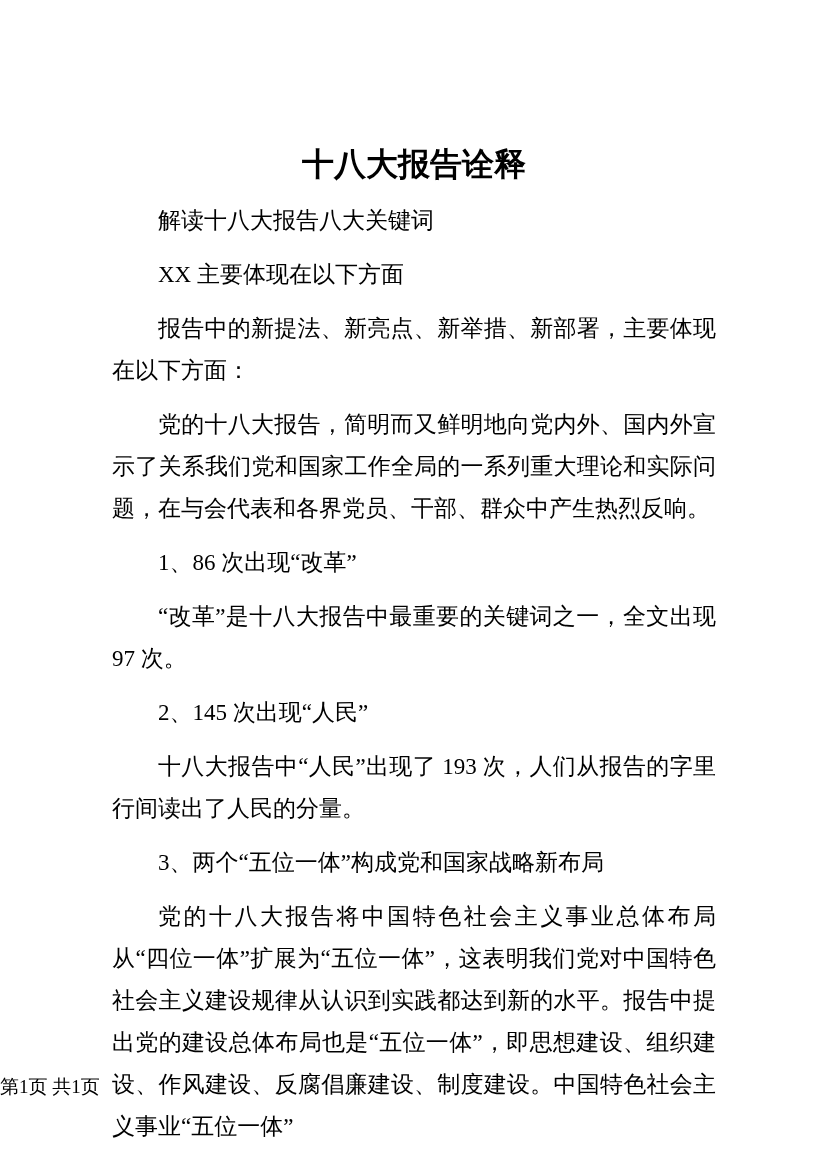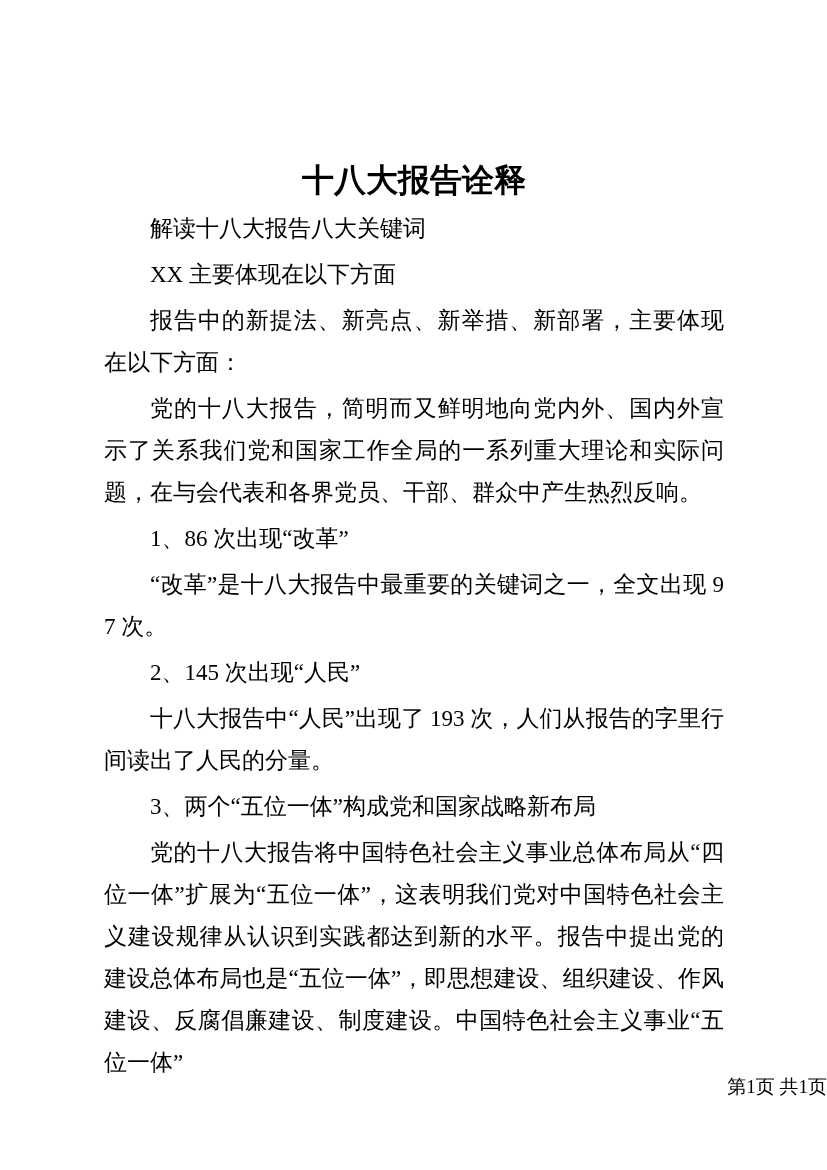--- a/index.html
+++ b/index.html
@@ -17,48 +17,48 @@
     width: 827px;
     height: 1170px;
     background: #ffffff;
     color: #000000;
     font-family: "Liberation Serif", "DejaVu Serif", serif;
     overflow: hidden;
   }
   .content {
     position: absolute;
     left: 100px;
-    top: 156px;
+    top: 140px;
     width: 628px;
   }
   .doc-title {
     margin: 0;
     padding: 0;
     font-size: 32px;
     line-height: 48px;
     font-weight: bold;
     text-align: center;
     text-indent: 0;
   }
   .para {
-    margin: 4px;
+    margin: 12px;
     padding: 0;
     font-size: 23px;
     line-height: 42px;
     font-weight: normal;
     text-align: justify;
     text-indent: 2em;
     word-break: break-all;
   }
   .footer {
     position: absolute;
     left: 0;
     top: 1072px;
     width: 100%;
-    text-align: right;
+    text-align: left;
     font-size: 19px;
     line-height: 30px;
     color: #000000;
   }
 </style>
 </head>
 <body>
 
 <div class="page">
   <div class="content">

